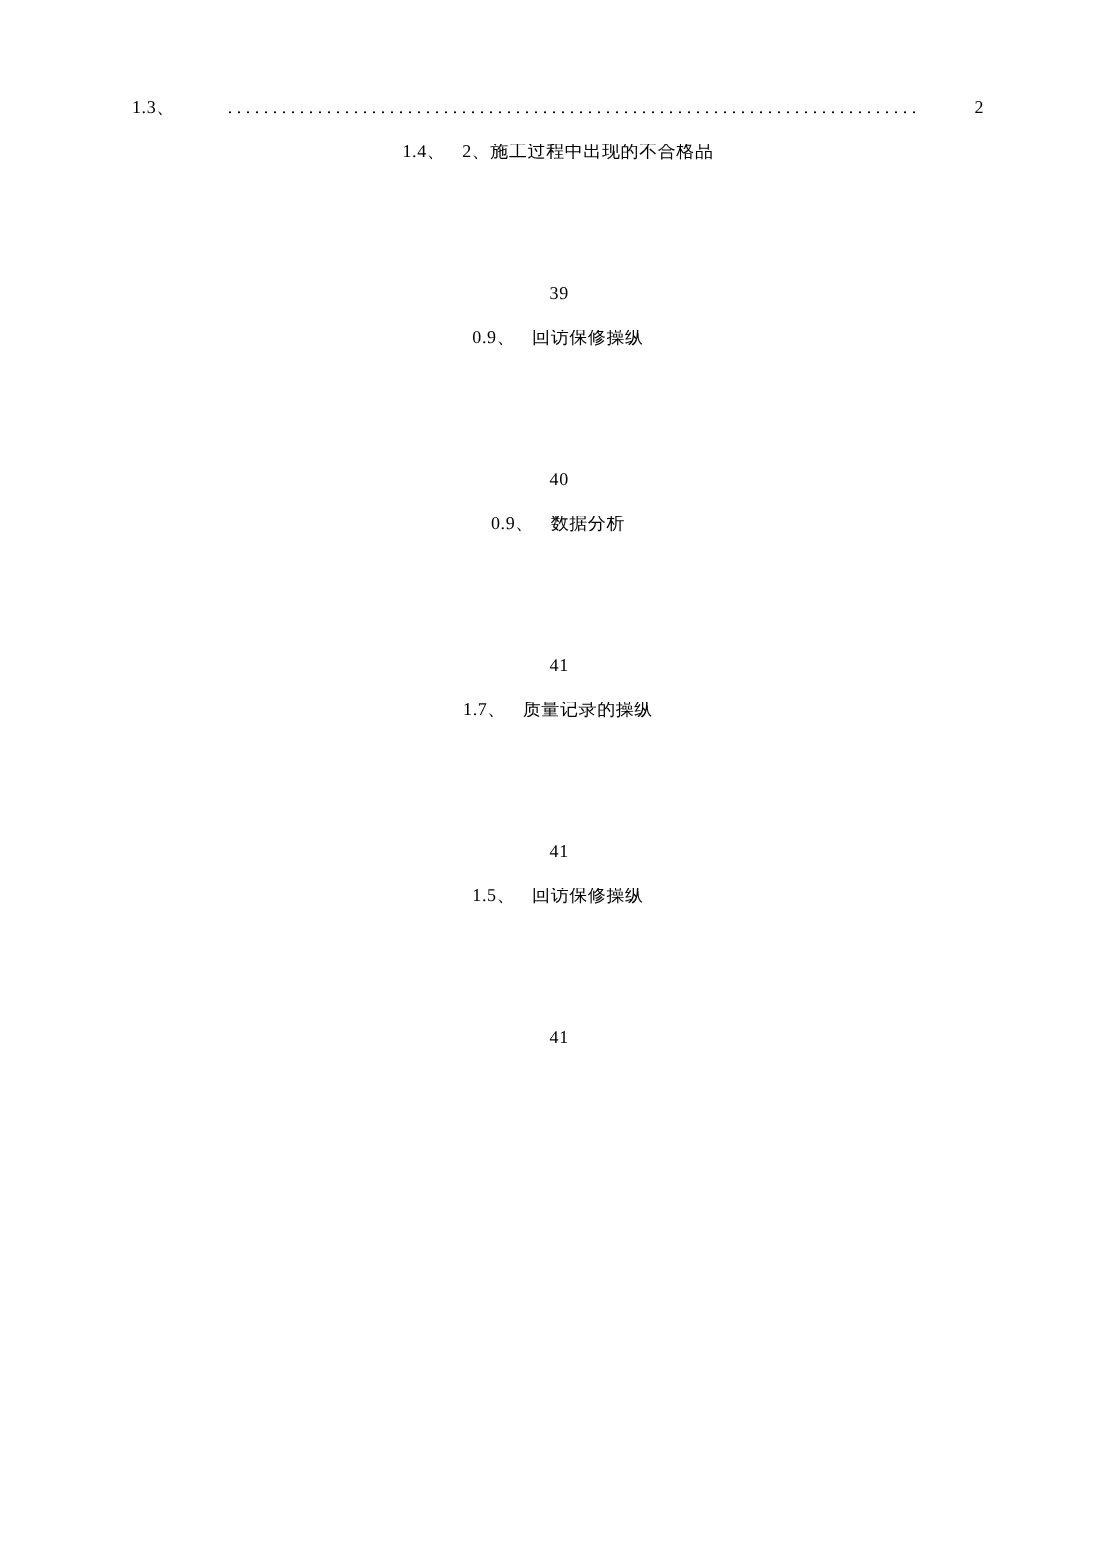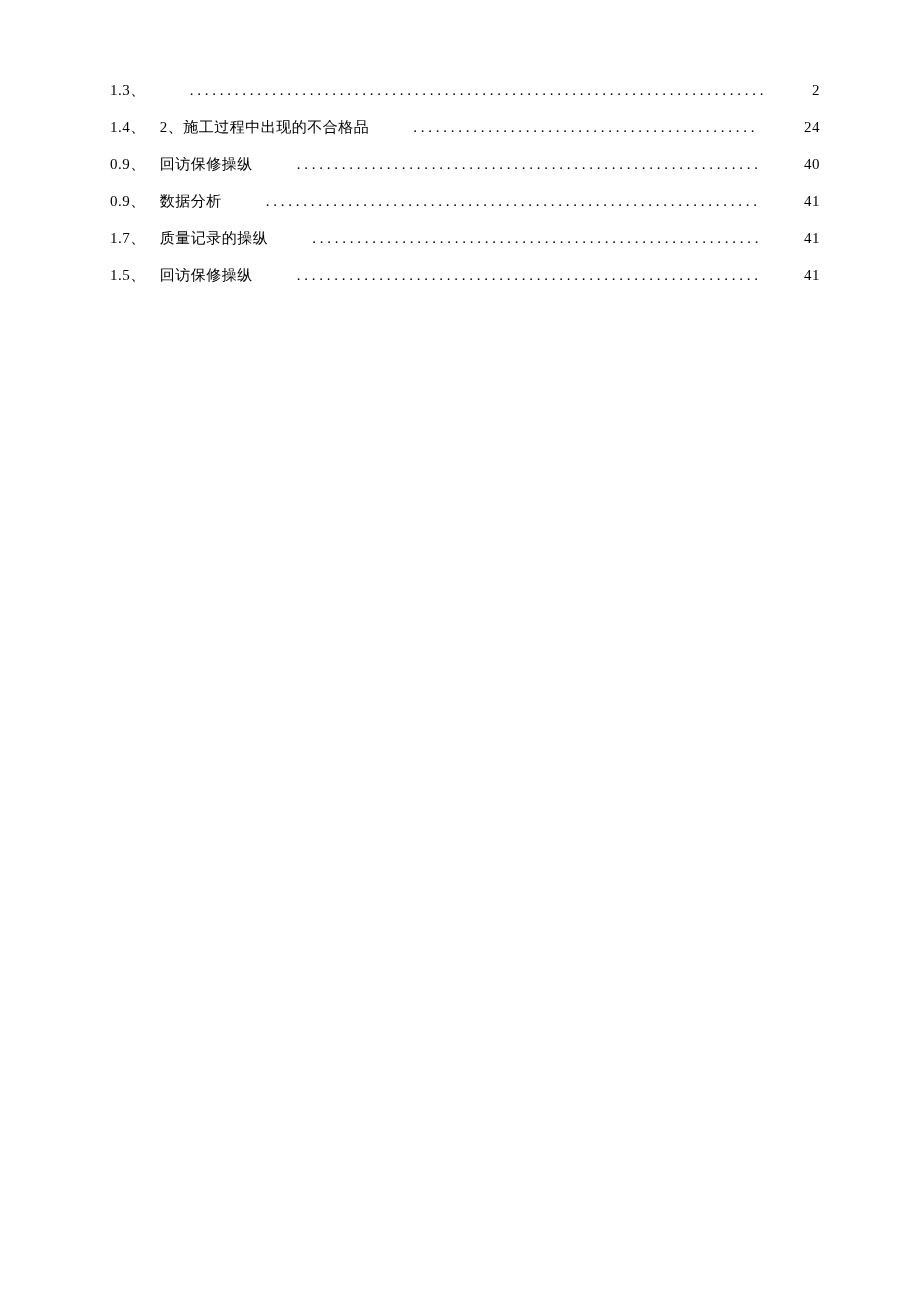--- a/index.html
+++ b/index.html
@@ -13,21 +13,21 @@
     }
     .toc-wrap { font-size: 15px; line-height: 1; }
     .toc-line {
       display: flex;
       align-items: center;
       white-space: nowrap;
       overflow: hidden;
       letter-spacing: 0.5px;
       gap: 44px;
     }
-    .toc-line.spaced { margin-top: 22px; }
+    .toc-line.spaced { margin-top: 22px; flex-direction: column; }
     .label-part { flex: 0 0 auto; }
     .label-part.with-indent .num { margin-right: 14px; }
     .leader {
       flex: 1 1 auto;
       overflow: hidden;
       position: relative;
       height: 1em;
     }
     .leader::after {
       content: " . . . . . . . . . . . . . . . . . . . . . . . . . . . . . . . . . . . . . . . . . . . . . . . . . . . . . . . . . . . . . . . . . . . . . . . . . . . . . . . . . . . . . . . . . . . . . . . . . . . . . . . . . . . . . . . . . . . . . . . . . . . . . . . . . . . . . . . . . . . . . . . . . . . . . . . . . . . . . . . . .";
@@ -50,21 +50,21 @@
     <span class="leader"></span>
     <span class="page-num">2</span>
   </div>
 
 
   <div class="toc-line spaced">
     <span class="label-part with-indent">
       <span class="num">1.4、</span><span>2、施工过程中出现的不合格品</span>
     </span>
     <span class="leader"></span>
-    <span class="page-num">24</span>
+    <span class="page-num">39</span>
   </div>
 
   <div class="toc-line spaced">
     <span class="label-part with-indent">
       <span class="num">0.9、</span><span>回访保修操纵</span>
     </span>
     <span class="leader"></span>
     <span class="page-num">40</span>
   </div>
 

